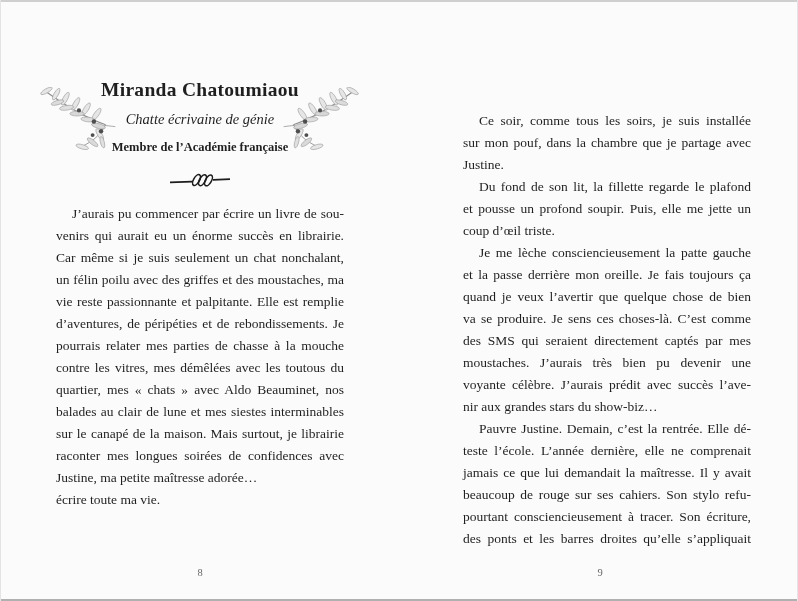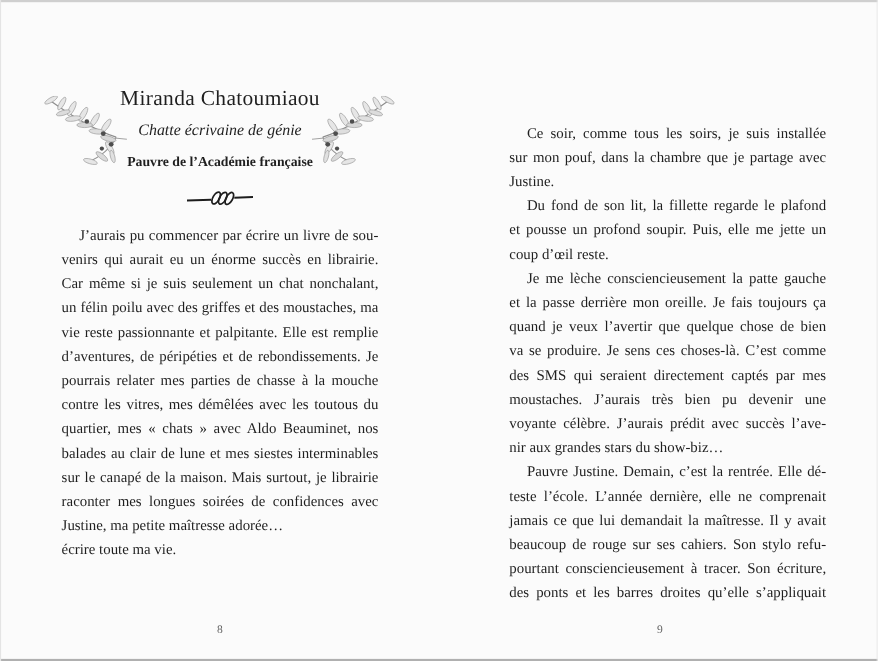--- a/index.html
+++ b/index.html
@@ -11,21 +11,21 @@
   .edge-bottom{position:absolute;bottom:0;left:0;right:0;height:2px;background:#b0b0b0;}
   .edge-left{position:absolute;top:0;bottom:0;left:0;width:1px;background:#e4e4e4;}
   .edge-right{position:absolute;top:0;bottom:0;right:0;width:1px;background:#e4e4e4;}
 
   .page{position:absolute;top:0;height:100%;width:399px;}
   .page-left{left:0;}
   .page-right{left:399px;}
 
   
   .hdr-title{position:absolute;left:30px;top:79px;width:340px;text-align:center;
-    font-size:19.5px;font-weight:normal;letter-spacing:0.3px;line-height:22px;}
+    font-size:19.5px;font-weight:bold;letter-spacing:0.3px;line-height:22px;}
   .hdr-subtitle{position:absolute;left:30px;top:109px;width:340px;text-align:center;
     font-size:14.5px;font-style:italic;line-height:20px;}
   .hdr-affil{position:absolute;left:30px;top:138px;width:340px;text-align:center;
     font-size:12.5px;font-weight:bold;line-height:18px;}
 
   .branch{position:absolute;width:78px;height:65px;}
   .branch-left{left:38px;top:87px;}
   .branch-right{left:283px;top:87px;transform:scaleX(-1);}
 
   .divider{position:absolute;left:56px;top:172px;width:288px;height:18px;text-align:center;}
@@ -85,21 +85,21 @@
   <div class="page page-left">
     <svg class="branch branch-left" viewBox="0 0 120 100">
       <use href="#olive-branch"></use>
     </svg>
     <svg class="branch branch-right" viewBox="0 0 120 100">
       <use href="#olive-branch"></use>
     </svg>
 
     <div class="hdr-title">Miranda Chatoumiaou</div>
     <div class="hdr-subtitle">Chatte écrivaine de génie</div>
-    <div class="hdr-affil">Pauvre de l’Académie française</div>
+    <div class="hdr-affil">Membre de l’Académie française</div>
 
     <div class="divider">
       <svg width="62" height="16" viewBox="0 0 62 16">
         <path d="M1 10.3 L23 9.6" stroke="#1d1d1d" stroke-width="1.7" fill="none"></path>
         <ellipse rx="2.9" ry="6" transform="translate(27.5 8) rotate(30)" stroke="#1d1d1d" stroke-width="1.6" fill="none"></ellipse>
         <ellipse rx="2.9" ry="6" transform="translate(33.5 8.2) rotate(30)" stroke="#1d1d1d" stroke-width="1.6" fill="none"></ellipse>
         <ellipse rx="2.9" ry="6" transform="translate(39.5 8.4) rotate(30)" stroke="#1d1d1d" stroke-width="1.6" fill="none"></ellipse>
         <path d="M44 7.8 L61 7.1" stroke="#1d1d1d" stroke-width="1.7" fill="none"></path>
       </svg>
     </div>
@@ -124,21 +124,21 @@
     <div class="folio">8</div>
   </div>
 
   <div class="page page-right">
     <div class="body-text">
         <div class="line indent">Ce soir, comme tous les soirs, je suis installée</div>
         <div class="line">sur mon pouf, dans la chambre que je partage avec</div>
         <div class="line endline">Justine.</div>
         <div class="line indent">Du fond de son lit, la fillette regarde le plafond</div>
         <div class="line">et pousse un profond soupir. Puis, elle me jette un</div>
-        <div class="line endline">coup d’œil reste.</div>
+        <div class="line endline">coup d’œil triste.</div>
         <div class="line indent">Je me lèche consciencieusement la patte gauche</div>
         <div class="line">et la passe derrière mon oreille. Je fais toujours ça</div>
         <div class="line">quand je veux l’avertir que quelque chose de bien</div>
         <div class="line">va se produire. Je sens ces choses-là. C’est comme</div>
         <div class="line">des SMS qui seraient directement captés par mes</div>
         <div class="line">moustaches. J’aurais très bien pu devenir une</div>
         <div class="line">voyante célèbre. J’aurais prédit avec succès l’ave-</div>
         <div class="line endline">nir aux grandes stars du show-biz…</div>
         <div class="line indent">Pauvre Justine. Demain, c’est la rentrée. Elle dé-</div>
         <div class="line">teste l’école. L’année dernière, elle ne comprenait</div>

